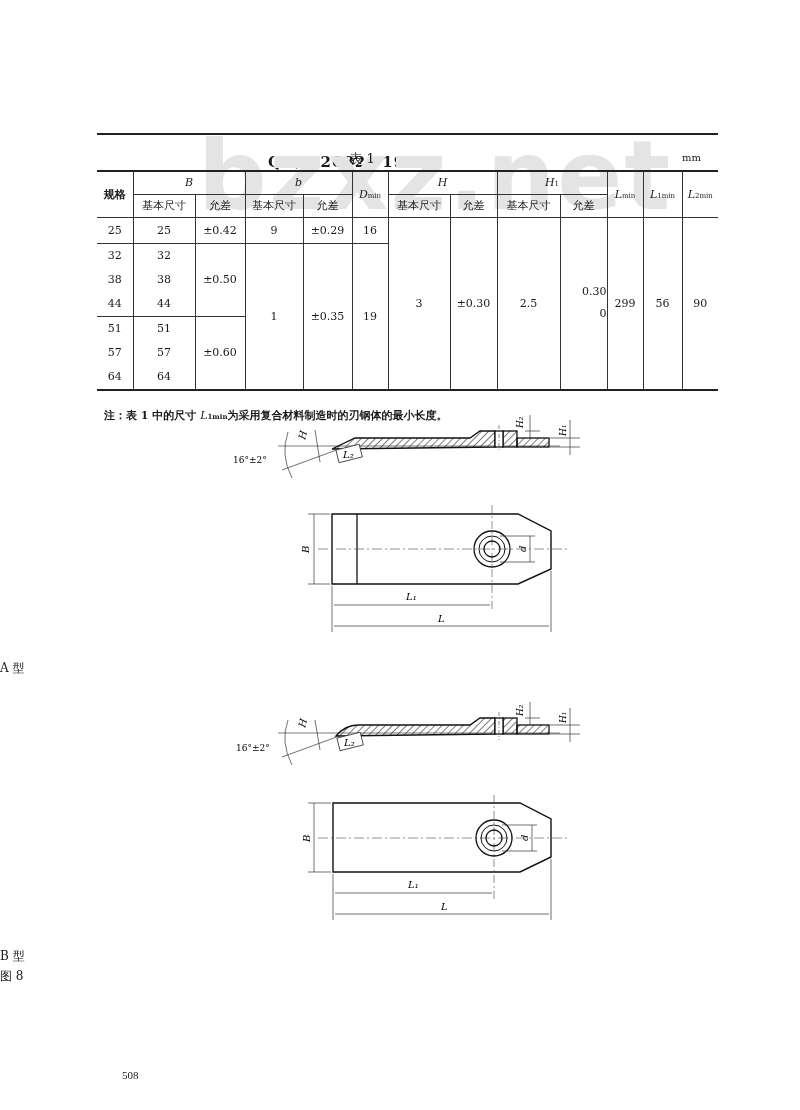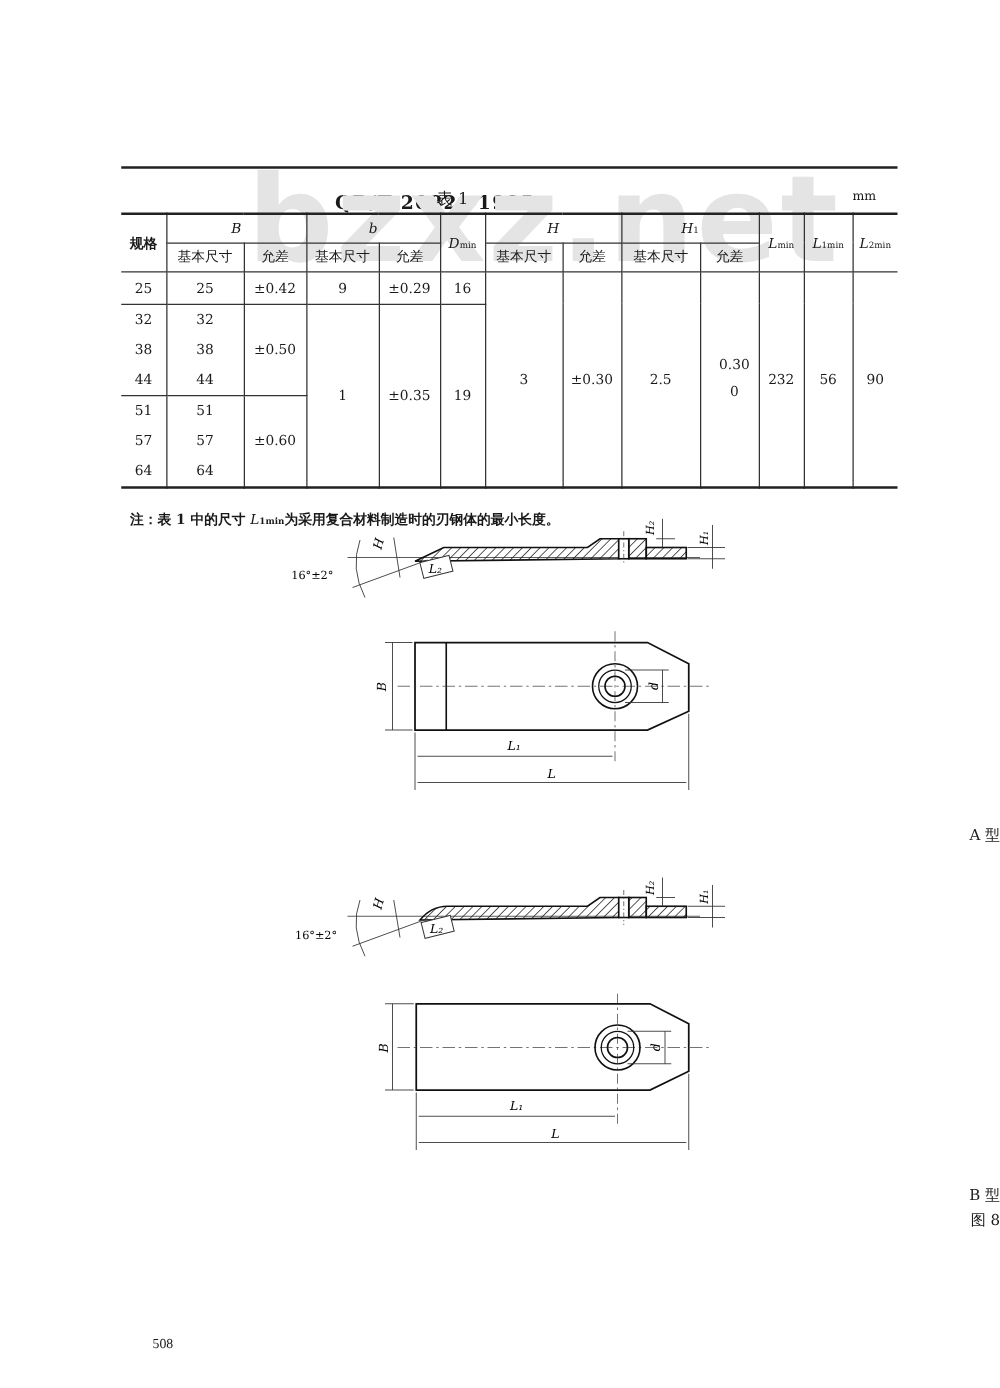--- a/index.html
+++ b/index.html
@@ -15,21 +15,21 @@
   table.spec { position:absolute; left:97px; top:170px; width:621px; border-collapse:collapse; z-index:1;
                font-size:11px; font-family:"DejaVu Serif","Liberation Serif",serif; }
   table.spec td, table.spec th { border:1px solid #333; text-align:center; vertical-align:middle; padding:0; font-weight:normal; }
   table.spec { border-top:2px solid #222; border-bottom:2px solid #222; }
   table.spec tr > *:first-child { border-left:none; }
   table.spec tr > *:last-child { border-right:none; }
   .it { font-style:italic; }
   .sub { font-size:7px; font-style:normal; }
   .stack div { line-height:24px; }
   .note { left:104px; top:408px; font-size:11px; font-weight:bold;text-align:right; }
-  .fig-label { left:0; width:800px; text-align:right; font-size:12px; }
+  .fig-label { left:0; width:800px; text-align:left; font-size:12px; }
   .page-no { left:122px; top:1069px; font-size:11px; font-family:Liberation Serif, serif; }
   svg text { font-family:"DejaVu Serif","Liberation Serif",serif; }
 </style>
 </head>
 <body>
 
 <div class="abs std-title">QB/T 2082—1995</div>
 <div class="abs rule-top"></div>
 <div class="abs watermark">bzxz.net</div>
 <div class="abs table-caption">表 1</div>
@@ -76,25 +76,25 @@
   <tr style="height:26px">
     <td>25</td>
     <td>25</td>
     <td>±0.42</td>
     <td>9</td>
     <td>±0.29</td>
     <td>16</td>
     <td rowspan="3">3</td>
     <td rowspan="3">±0.30</td>
     <td rowspan="3">2.5</td>
-    <td rowspan="3" style="text-align:center;padding-left:8px;line-height:22px">
+    <td rowspan="3" style="text-align:right;padding-left:8px;line-height:22px">
           <div>0.30</div>
           <div>0</div>
         </td>
-    <td rowspan="3">232</td>
+    <td rowspan="3">299</td>
     <td rowspan="3">56</td>
     <td rowspan="3">90</td>
   </tr>
   <tr style="height:72px">
     <td class="stack">
           <div>32</div>
           <div>38</div>
           <div>44</div>
         </td>
     <td class="stack">

